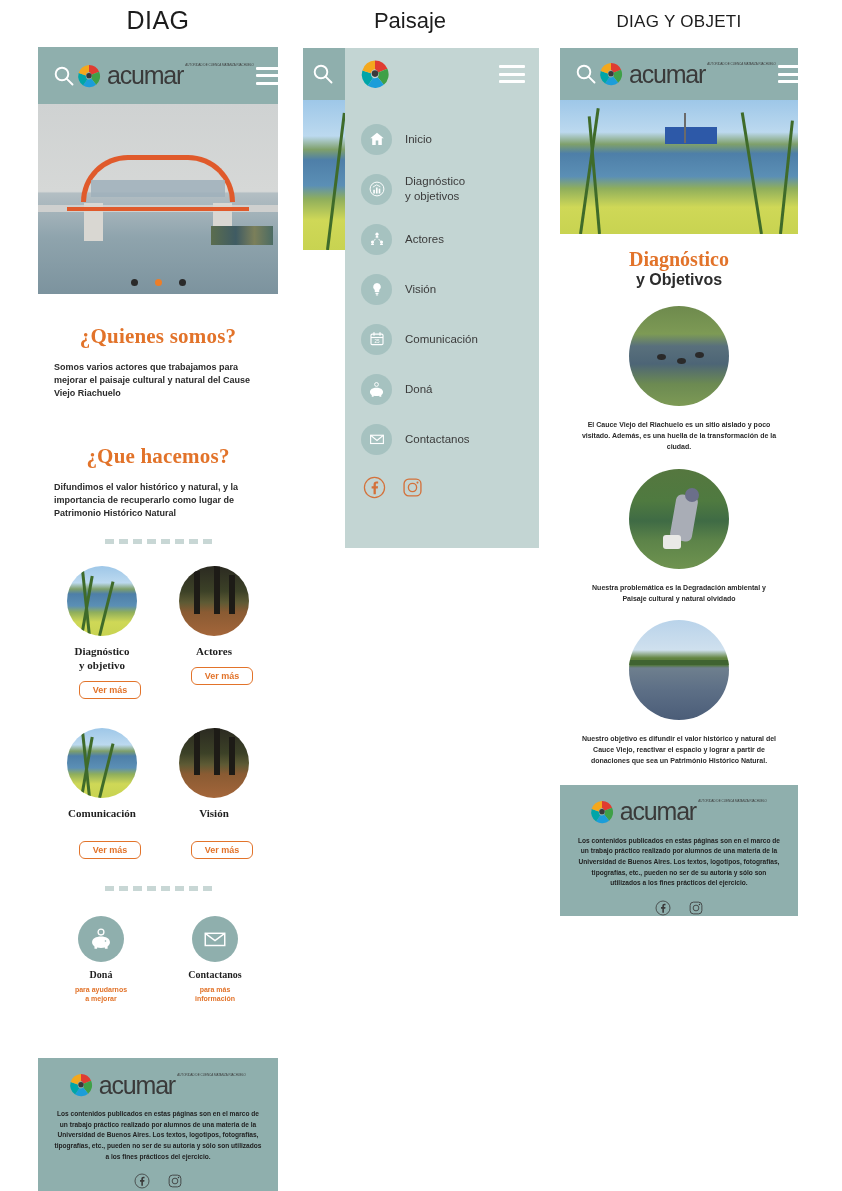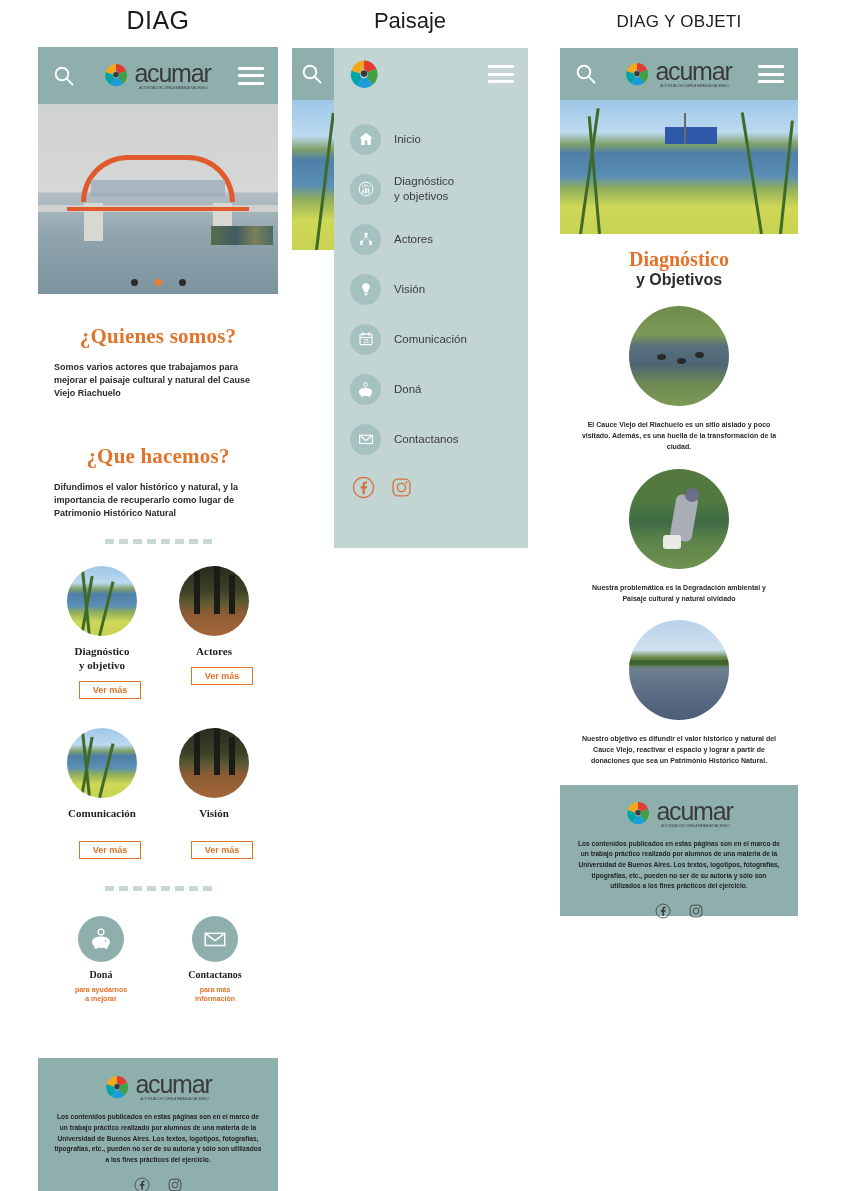--- a/index.html
+++ b/index.html
@@ -20,21 +20,21 @@
     font-weight: 400;
     white-space: nowrap;
   }
   #cap-home  { left: 38px;  top: 6px;  width: 240px; font-size: 25px; letter-spacing: .5px; }
   #cap-hamb  { left: 292px; top: 8px;  width: 236px; font-size: 22px; }
   #cap-diag  { left: 560px; top: 12px; width: 238px; font-size: 17px; letter-spacing: .3px; }
 
   
   .phone { position: absolute; background: #ffffff; overflow: hidden; }
   #phone-home { left: 38px;  top: 47px;  width: 240px; height: 963px; }
-  #phone-menu { left: 292px; top: 48px;  width: 236px; height: 500px; }
+  #phone-menu { left: 303px; top: 48px;  width: 236px; height: 500px; }
   #phone-diag { left: 560px; top: 48px;  width: 238px; height: 947px; }
   #phone-home-footer { left: 38px; top: 1058px; width: 240px; height: 133px; }
 
   
   .appbar {
     height: 57px; background: #8FAFAD;
     display: flex; align-items: center; justify-content: space-between;
     padding: 0 14px; position: relative;
   }
   .appbar.short { height: 52px; }
@@ -42,21 +42,21 @@
   .search-ico { width: 24px; height: 24px; flex: 0 0 auto; }
   .search-ico svg { display:block; }
 
   .burger { width: 26px; height: 18px; display: flex; flex-direction: column; justify-content: space-between; flex: 0 0 auto; }
   .burger i { display: block; height: 3px; background: #ffffff; border-radius: 1px; }
 
   
   .logo { display: flex; align-items: center; gap: 5px; }
   .logo-mark { position: relative; flex: 0 0 auto; }
   .logo-mark svg { display: block; }
-  .logo-text { display: flex; flex-direction: column; align-items: flex-end; line-height: 1; }
+  .logo-text { display: flex; flex-direction: row; align-items: flex-start; line-height: 1; }
   .logo-word {
     font-family: "Liberation Sans", sans-serif;
     font-weight: 400; color: #3a3a3a; letter-spacing: -1.2px;
   }
   .logo-sub {
     font-family: "Liberation Sans", sans-serif;
     color: #3a3a3a; transform: scaleX(.94);
     white-space: nowrap;
   }
 
@@ -86,21 +86,21 @@
   
   .cards { display: flex; justify-content: space-around; padding: 0 8px; }
   .card { width: 96px; display: flex; flex-direction: column; align-items: center; }
   .card-img { width: 70px; height: 70px; border-radius: 50%; overflow: hidden; position: relative; }
   .card-title {
     margin-top: 9px; text-align: center; color: #1f1f1f;
     font-family: "Liberation Serif", serif; font-weight: 700;
     font-size: 11px; line-height: 1.25;
   }
   .btn-more {
-    margin-top: 8px; border: 1px solid #E2732A; border-radius: 0;
+    margin-top: 8px; border: 1px solid #E2732A; border-radius: 6px;
     color: #E2732A; background: #fff;
     font-family: "Liberation Sans", sans-serif; font-weight: 700;
     font-size: 9px; padding: 3px 13px; white-space: nowrap; margin-left: 16px;
   }
 
   
   .actions { display: flex; justify-content: space-around; padding: 0 6px; }
   .action { width: 76px; display: flex; flex-direction: column; align-items: center; }
   .action-circle {
     width: 46px; height: 46px; border-radius: 50%; background: #8FAFAD;

